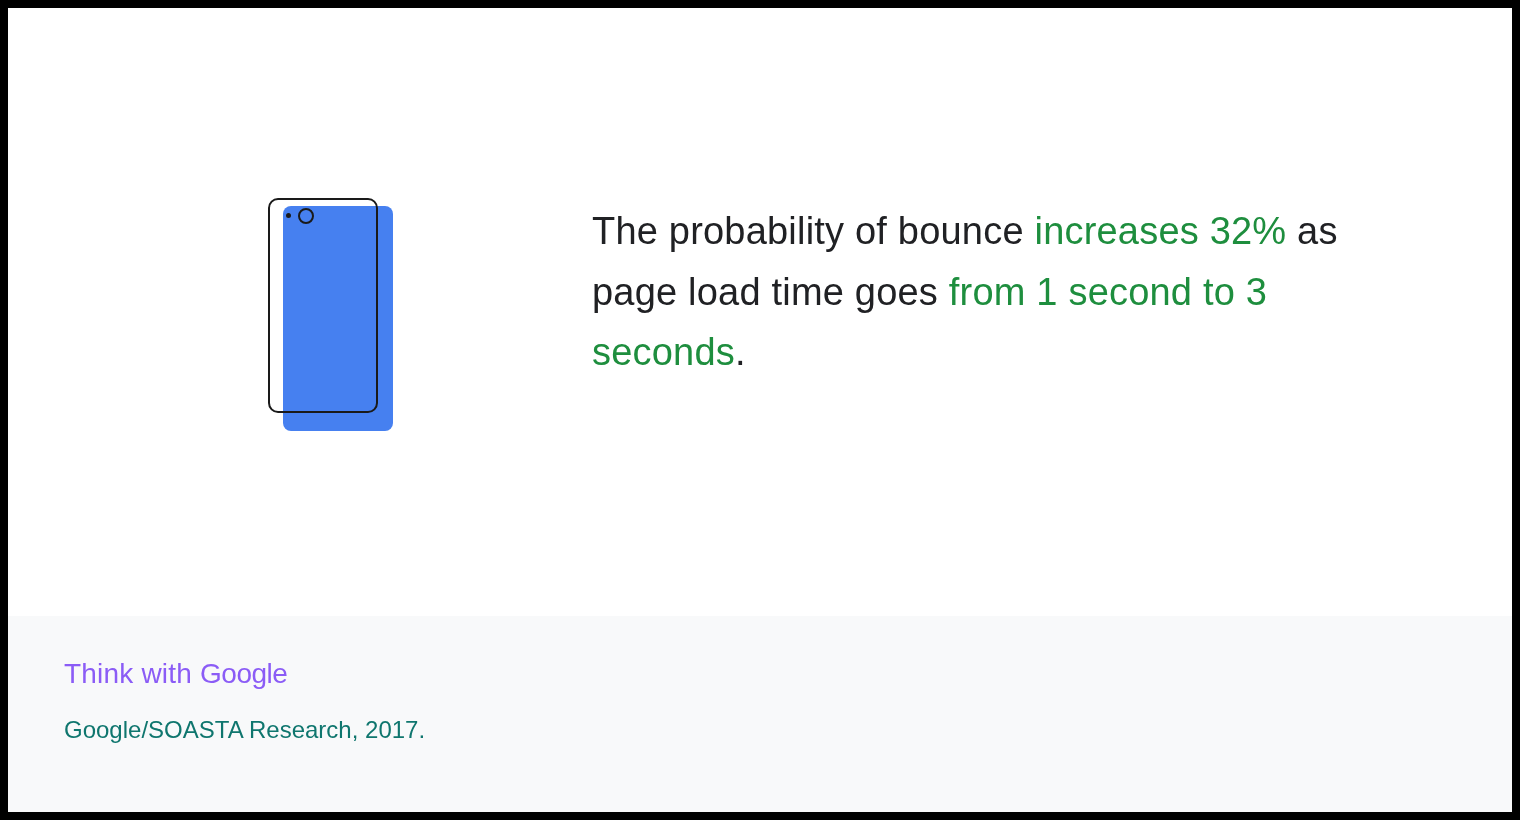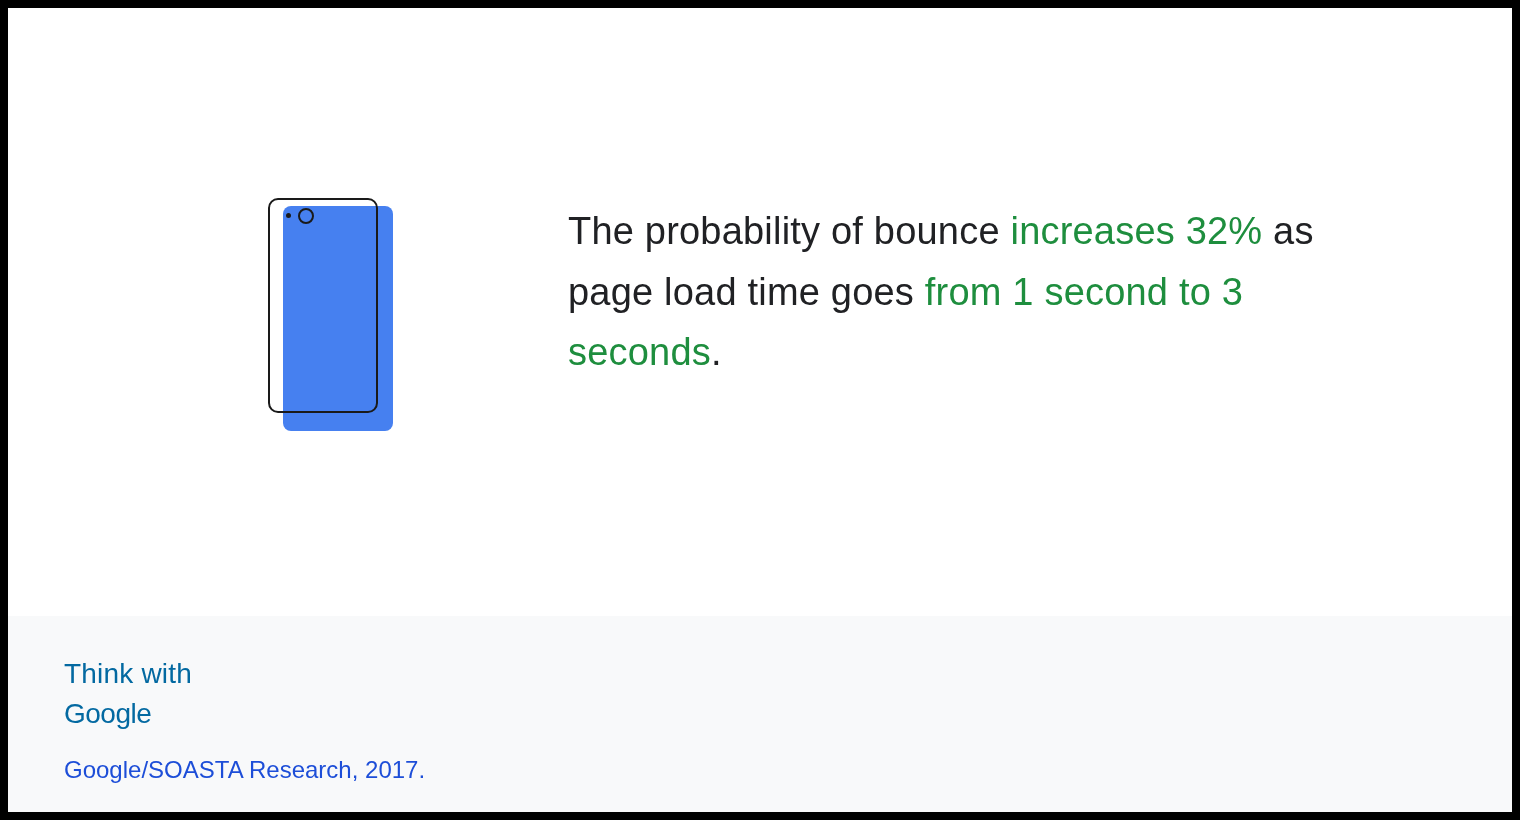--- a/index.html
+++ b/index.html
@@ -76,54 +76,54 @@
     padding-right: 150px;
     padding-left: 90px;
     margin-top: -40px;
   }
   .stat {
     font-size: 38px;
     line-height: 1.6;
     color: #202124;
     letter-spacing: 0.2px;
     font-weight: 400;
+    margin-left: 24px;
   }
   .stat .g {
     color: #1e8e3e;
   }
   .footer {
     position: absolute;
     left: 0;
     bottom: 0;
     width: 100%;
     height: 196px;
     background: #f8f9fa;
     box-sizing: border-box;
     padding: 42px 56px 0 56px;
   }
   .brand {
     font-size: 28px;
-    color: #0369a1;
+    color: #8b5cf6;
     display: flex;
     align-items: baseline;
     gap: 8px;
     letter-spacing: 0.2px;
-    flex-direction: column;
   }
   .brand .thin {
     font-weight: 300;
   }
   .brand .google {
     font-weight: 400;
     letter-spacing: -0.5px;
   }
   .source {
     margin-top: 26px;
     font-size: 24px;
-    color: #1d4ed8;
+    color: #0f766e;
     font-weight: 400;
   }
 </style>
 </head>
 <body>
 
 <div class="frame">
 
   <div class="main">
     <div class="phone-wrap">

